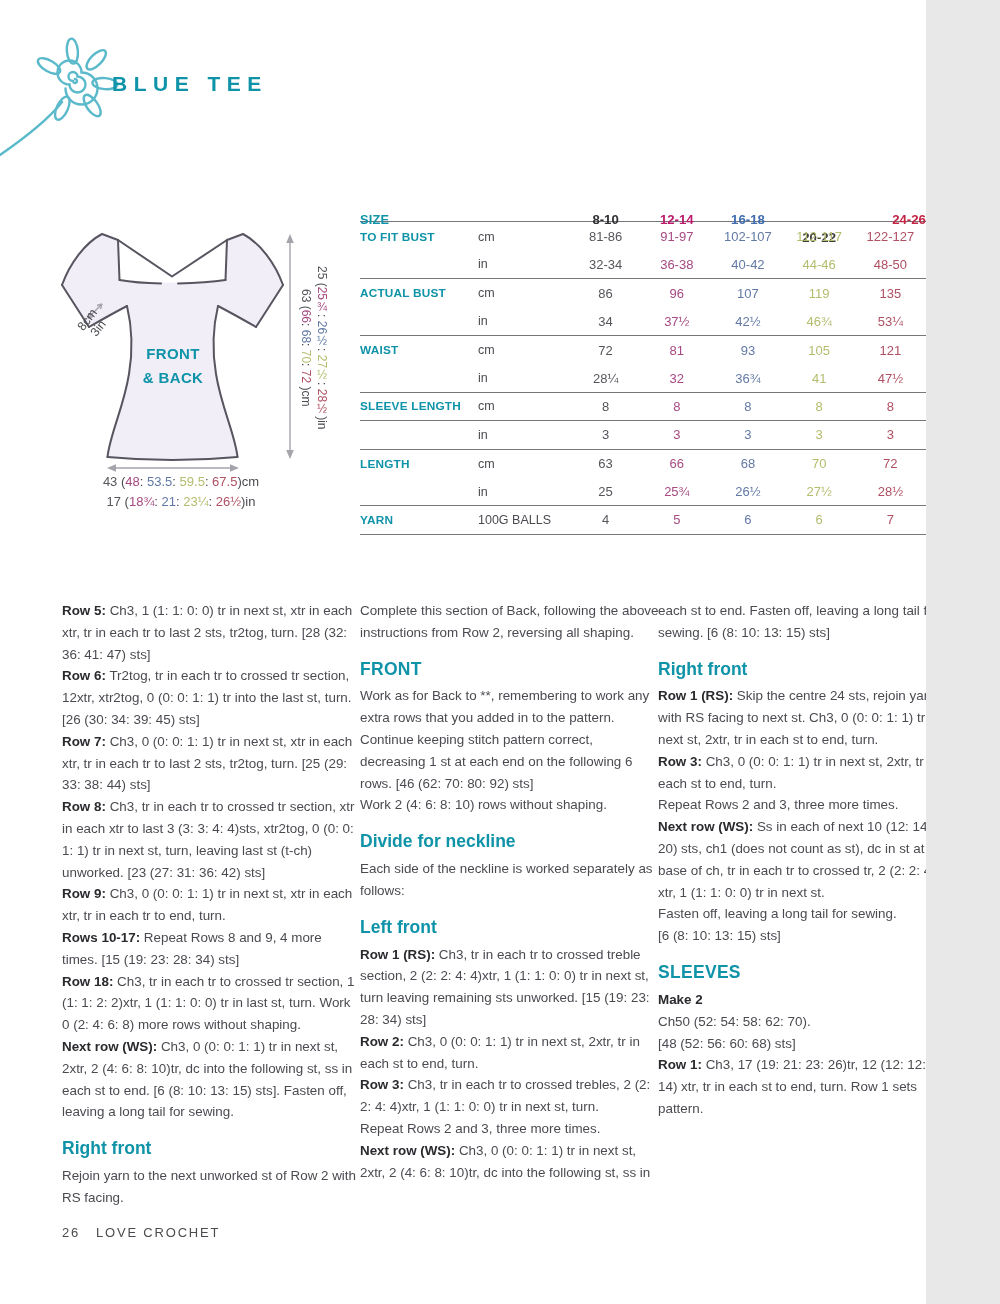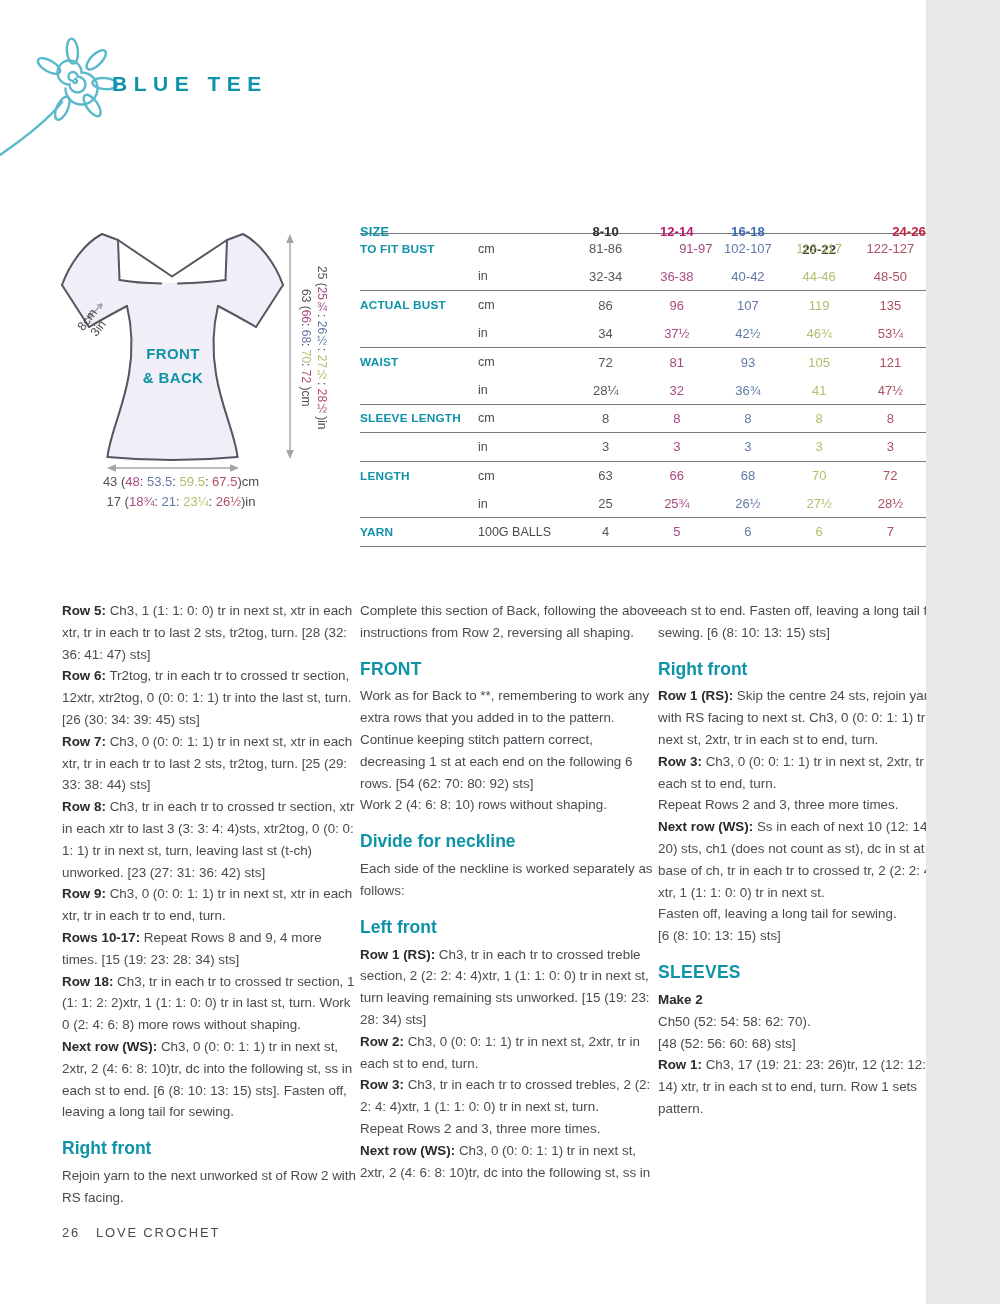--- a/index.html
+++ b/index.html
@@ -28,21 +28,21 @@
   .sleeve-label{position:absolute;left:24px;top:82px;transform:rotate(-52deg);
     font-size:12.5px;line-height:14px;color:var(--text);text-align:center}
   .varrow{position:absolute;left:227px;top:6px}
   .vmeasure{position:absolute;left:241px;top:4px;height:232px;writing-mode:vertical-lr;
     text-orientation:mixed;font-size:12px;line-height:16px;color:var(--text);text-align:center}
   .harrow{position:absolute;left:50px;top:234px}
   .bmeasure{position:absolute;left:0;top:244px;width:248px;text-align:center;
     font-size:13px;line-height:20px;color:var(--text)}
 
   
-  .size-table{position:absolute;left:360px;top:206px;width:566px}
+  .size-table{position:absolute;left:360px;top:194px;width:566px}
   .trow{display:grid;grid-template-columns:118px 92px repeat(5,71.2px);height:28.4px;align-items:center}
   .trow.rule{border-bottom:1px solid var(--rule)}
   .tlabel{color:var(--teal);font-weight:bold;font-size:11.8px;letter-spacing:.2px}
   .tunit{font-size:12.5px;color:var(--text)}
   .tval{font-size:13px;text-align:center}
   .thead .tval{font-weight:bold;font-size:13.2px}
   .thead .tlabel{font-size:12.8px}
 
   
   .pcol{position:absolute;top:600px;width:299px;font-size:13.4px;line-height:21.8px;color:var(--text)}
@@ -139,21 +139,21 @@
         <div class="tval" style="color: rgb(47, 46, 51);">8-10</div>
         <div class="tval" style="color: rgb(187, 26, 107);">12-14</div>
         <div class="tval" style="color: rgb(62, 108, 174);">16-18</div>
         <div class="tval" style="color: #404040; margin-top: 36px;">20-22</div>
         <div class="tval" style="color: rgb(194, 36, 67); text-align: right;">24-26</div>
       </div>
       <div class="trow">
         <div class="tlabel">TO FIT BUST</div>
         <div class="tunit">cm</div>
         <div class="tval" style="color: rgb(87, 84, 91);">81-86</div>
-        <div class="tval" style="color: rgb(166, 74, 129); text-align: right;">91-97</div>
+        <div class="tval" style="color: rgb(166, 74, 129);">91-97</div>
         <div class="tval" style="color: rgb(98, 121, 165);">102-107</div>
         <div class="tval" style="color: rgb(180, 188, 109);">112-117</div>
         <div class="tval" style="color: rgb(175, 80, 99);">122-127</div>
       </div>
       <div class="trow rule">
         <div class="tlabel"></div>
         <div class="tunit">in</div>
         <div class="tval" style="color: rgb(87, 84, 91);">32-34</div>
         <div class="tval" style="color: rgb(166, 74, 129);">36-38</div>
         <div class="tval" style="color: rgb(98, 121, 165);">40-42</div>
@@ -251,21 +251,21 @@
       <div class="para"><span class="b">Row 9:</span><span> Ch3, 0 (0: 0: 1: 1) tr in next st, xtr in each xtr, tr in each tr to end, turn.</span></div>
       <div class="para"><span class="b">Rows 10-17:</span><span> Repeat Rows 8 and 9, 4 more times. [15 (19: 23: 28: 34) sts]</span></div>
       <div class="para"><span class="b">Row 18:</span><span> Ch3, tr in each tr to crossed tr section, 1 (1: 1: 2: 2)xtr, 1 (1: 1: 0: 0) tr in last st, turn. Work 0 (2: 4: 6: 8) more rows without shaping.</span></div>
       <div class="para"><span class="b">Next row (WS):</span><span> Ch3, 0 (0: 0: 1: 1) tr in next st, 2xtr, 2 (4: 6: 8: 10)tr, dc into the following st, ss in each st to end. [6 (8: 10: 13: 15) sts]. Fasten off, leaving a long tail for sewing.</span></div>
       <div class="h2"><span>Right front</span></div>
       <div class="para"><span>Rejoin yarn to the next unworked st of Row 2 with RS facing.</span></div>
     </div>
   <div class="pcol pcol-1">
       <div class="para"><span>Complete this section of Back, following the above instructions from Row 2, reversing all shaping.</span></div>
       <div class="h1"><span>FRONT</span></div>
-      <div class="para"><span>Work as for Back to **, remembering to work any extra rows that you added in to the pattern. Continue keeping stitch pattern correct, decreasing 1 st at each end on the following 6 rows.  [54 (62: 70: 80: 92) sts]</span></div>
+      <div class="para"><span>Work as for Back to **, remembering to work any extra rows that you added in to the pattern. Continue keeping stitch pattern correct, decreasing 1 st at each end on the following 6 rows.  [46 (62: 70: 80: 92) sts]</span></div>
       <div class="para"><span>Work 2 (4: 6: 8: 10) rows without shaping.</span></div>
       <div class="h2"><span>Divide for neckline</span></div>
       <div class="para"><span>Each side of the neckline is worked separately as follows:</span></div>
       <div class="h2"><span>Left front</span></div>
       <div class="para"><span class="b">Row 1 (RS):</span><span> Ch3, tr in each tr to crossed treble section, 2 (2: 2: 4: 4)xtr, 1 (1: 1: 0: 0) tr in next st, turn leaving remaining sts unworked. [15 (19: 23: 28: 34) sts]</span></div>
       <div class="para"><span class="b">Row 2:</span><span> Ch3, 0 (0: 0: 1: 1) tr in next st, 2xtr, tr in each st to end, turn.</span></div>
       <div class="para"><span class="b">Row 3:</span><span> Ch3, tr in each tr to crossed trebles, 2 (2: 2: 4: 4)xtr, 1 (1: 1: 0: 0) tr in next st, turn.</span></div>
       <div class="para"><span>Repeat Rows 2 and 3, three more times.</span></div>
       <div class="para"><span class="b">Next row (WS):</span><span> Ch3, 0 (0: 0: 1: 1) tr in next st, 2xtr, 2 (4: 6: 8: 10)tr, dc into the following st, ss in</span></div>
     </div>

